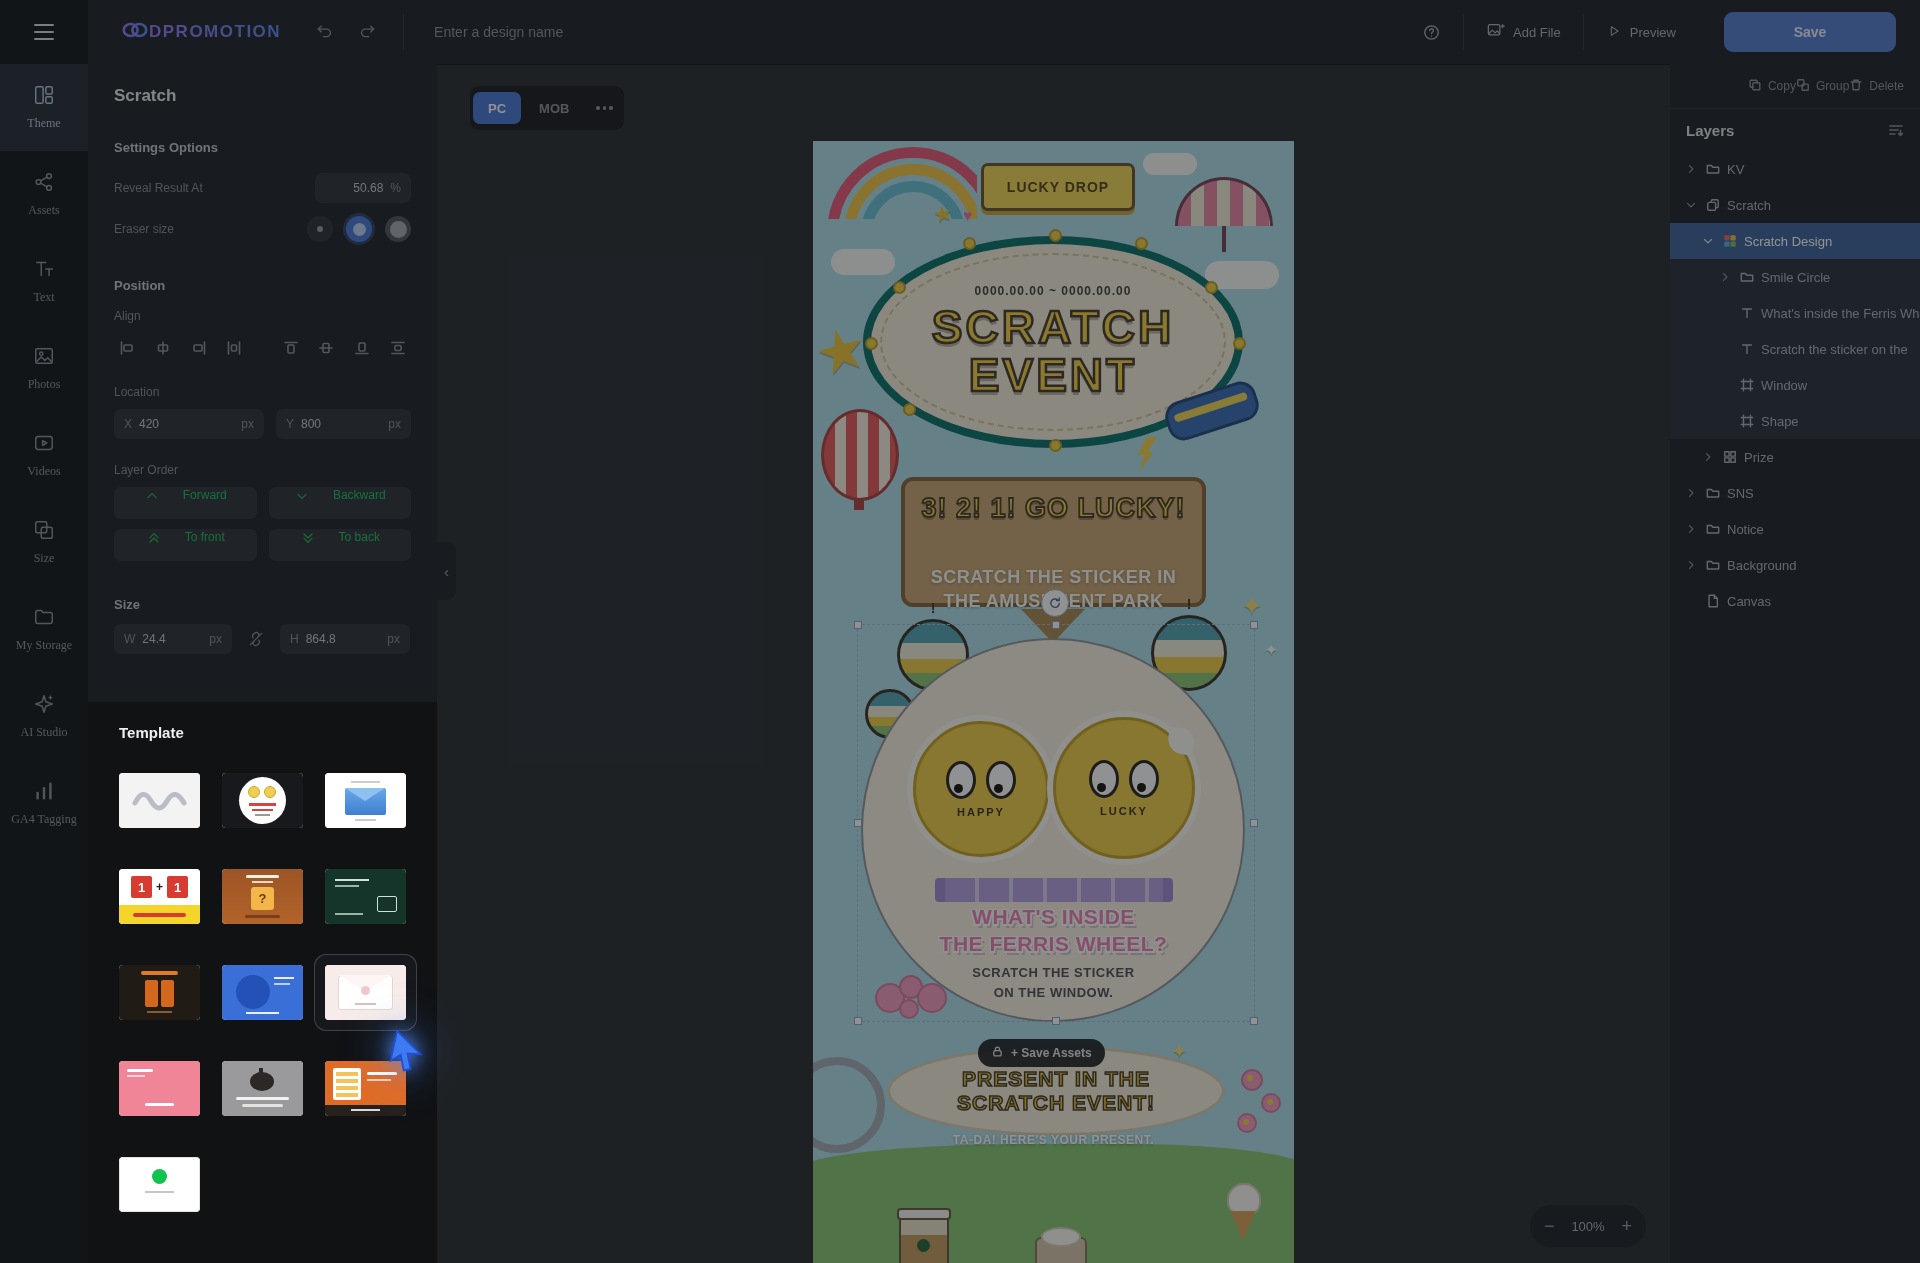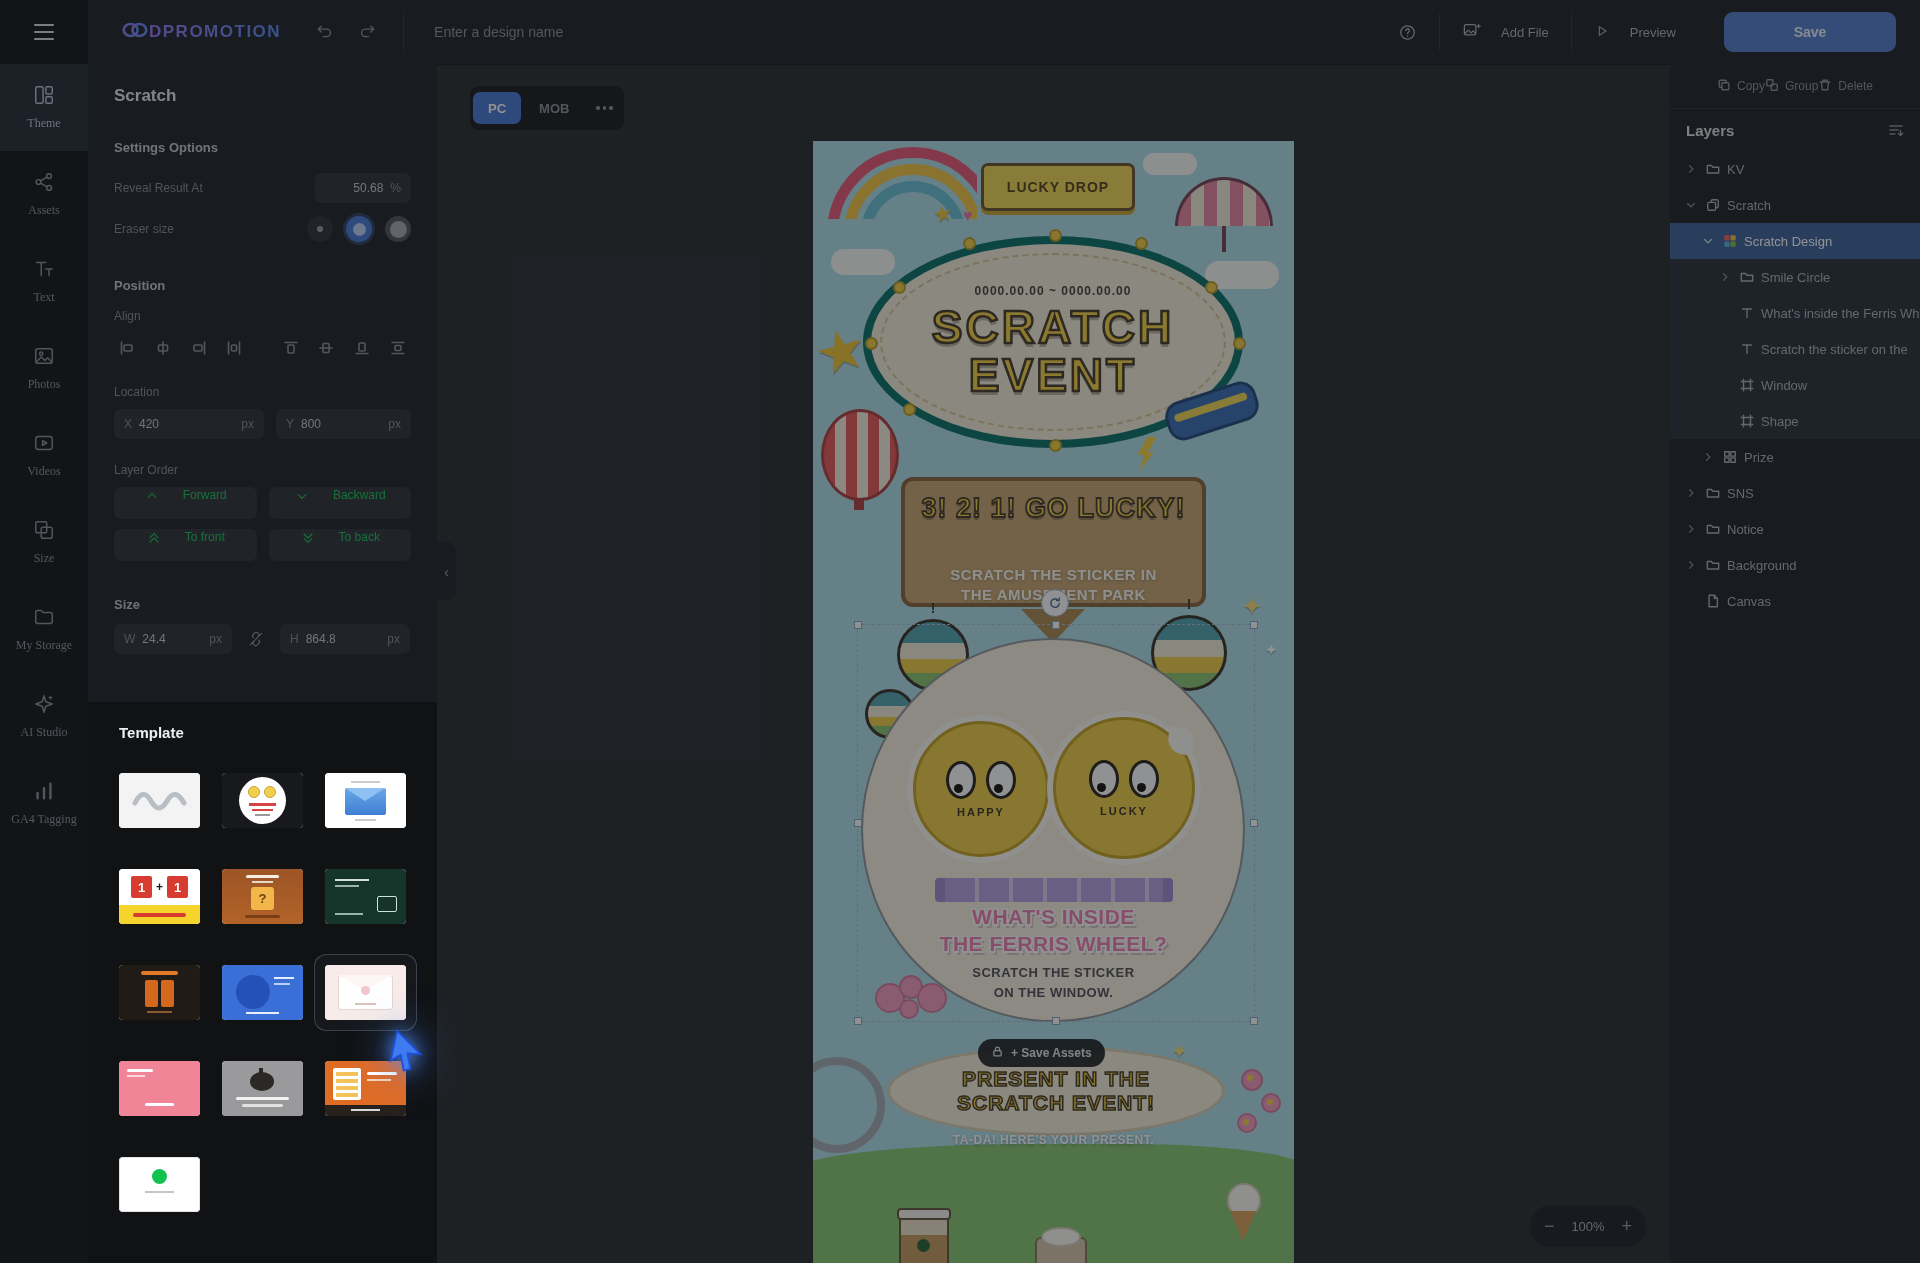--- a/index.html
+++ b/index.html
@@ -21,21 +21,21 @@
   .topbar{position:absolute;left:88px;top:0;right:0;height:64px;background:#26292e;display:flex;align-items:center;z-index:8;border-bottom:1px solid #1d2024;}
   .logo{display:flex;align-items:center;gap:1px;padding-left:34px;}
   .logo-text{font-size:17px;font-weight:800;letter-spacing:1.5px;
     background:linear-gradient(90deg,#9b7bf7,#5e8ef2);-webkit-background-clip:text;background-clip:text;color:transparent;}
   .hist{display:flex;gap:6px;margin-left:26px;color:#8f959d;}
   .icon-btn{width:36px;height:36px;border-radius:8px;display:flex;align-items:center;justify-content:center;cursor:pointer;}
   .name-wrap{margin-left:18px;padding-left:28px;border-left:1px solid #3a3e44;height:36px;display:flex;align-items:center;}
   .name-input{background:transparent;border:none;outline:none;color:#c6cbd2;font-size:14px;width:320px;}
   .name-input::placeholder{color:#8f959d;}
   .tb-right{margin-left:auto;display:flex;align-items:center;}
-  .tb-item{display:flex;align-items:center;gap:20px;color:#aeb4bc;font-size:13px;padding:0 22px;height:36px;border-left:1px solid #3a3e44;cursor:pointer;}
+  .tb-item{display:flex;align-items:center;gap:8px;color:#aeb4bc;font-size:13px;padding:0 22px;height:36px;border-left:1px solid #3a3e44;cursor:pointer;}
   .tb-item:first-child{border-left:none;}
   .save-btn{width:172px;height:40px;margin:0 24px 0 26px;border:none;border-radius:9px;background:#5c82cf;color:#eaf1ff;
             font-size:14px;font-weight:700;cursor:pointer;font-family:inherit;}
 
   
   .props{position:absolute;left:88px;top:64px;width:349px;bottom:0;background:#26292e;z-index:9;padding:0 26px;box-sizing:border-box;}
   .panel-title{font-size:17px;font-weight:700;color:#e6e9ed;margin-top:22px;}
   .sec-title{font-size:13px;font-weight:700;color:#c4c9cf;}
   .lbl{font-size:12px;color:#8b9097;}
   .row{display:flex;align-items:center;justify-content:space-between;}
@@ -96,21 +96,21 @@
   .aw-balloon{left:8px;top:268px;width:72px;height:86px;border-radius:50%;border:3px solid #b24848;
               background:repeating-linear-gradient(90deg,#e85d5d 0 11px,#f6f1e2 11px 22px);}
   .aw-balloon:after{content:"";position:absolute;left:30px;top:88px;width:10px;height:10px;background:#b24848;}
   .aw-car{left:352px;top:250px;width:88px;height:34px;background:#3f74b8;border:3px solid #2a4f80;border-radius:16px;transform:rotate(-18deg);}
   .aw-car:after{content:"";position:absolute;left:6px;top:9px;right:6px;height:8px;background:#f2d85c;border-radius:4px;}
   .aw-bolt{left:322px;top:296px;width:22px;height:34px;background:#f6d44c;clip-path:polygon(55% 0,100% 0,58% 45%,85% 45%,20% 100%,42% 52%,12% 52%);}
   .aw-board{left:88px;top:336px;width:305px;height:130px;background:#cba977;border:4px solid #8a6a42;border-radius:12px;box-sizing:border-box;}
   .aw-board:after{content:"";position:absolute;left:116px;top:128px;border-left:32px solid transparent;border-right:32px solid transparent;border-top:34px solid #b08d58;}
   .aw-golucky{left:0;top:352px;width:100%;text-align:center;font-size:27px;font-weight:800;color:#f6d44c;letter-spacing:1px;
               -webkit-text-stroke:1.8px #4b4334;text-shadow:0 3px 0 rgba(75,67,52,.4);}
-  .aw-sub{left:0;top:424px;width:100%;text-align:center;font-size:15px;font-weight:800;color:#fcfcf5;line-height:1.35;
+  .aw-sub{left:0;top:424px;width:100%;text-align:center;font-size:18px;font-weight:800;color:#fcfcf5;line-height:1.35;
           letter-spacing:.5px;text-shadow:0 1px 3px rgba(40,60,60,.35);}
   .gondola{border-radius:50%;border:3px solid #3f3a30;box-sizing:border-box;
            background:linear-gradient(180deg,#5aa8b8 0 32%,#f3eedd 32% 56%,#f0cf4e 56% 78%,#8fc878 78% 100%);}
   .gondola em{position:absolute;left:50%;top:-22px;transform:translateX(-50%);font-style:normal;font-weight:800;color:#3f3a30;font-size:14px;}
   .aw-bigcircle{left:48px;top:497px;width:384px;height:384px;border-radius:50%;background:#f7f2e3;border:2px solid #949a9e;box-sizing:border-box;}
   .smiley{position:absolute;border-radius:50%;background:#f0cf4e;border:3px solid #c9a72e;box-shadow:0 0 0 6px #fdfcf6;
           display:flex;flex-direction:column;align-items:center;justify-content:center;gap:4px;}
   .smiley .eyes{display:flex;gap:10px;}
   .smiley .eye{width:24px;height:32px;background:#fff;border:3px solid #2e2b25;border-radius:50%;position:relative;}
   .smiley .eye:after{content:"";position:absolute;left:5px;bottom:3px;width:9px;height:9px;border-radius:50%;background:#1d1b17;}
@@ -142,21 +142,21 @@
   .cup2:before{content:"";position:absolute;left:4px;top:-12px;width:36px;height:16px;border-radius:50%;background:#fdfdf8;border:2px solid #d9d2c2;}
   .select-box{left:44px;top:483px;width:398px;height:398px;border:1.5px dashed #a9bdd9;box-sizing:border-box;z-index:6;}
   .handle{position:absolute;width:8px;height:8px;background:#fff;border:1.5px solid #8fa6c8;box-sizing:border-box;}
   .rotate-handle{left:228px;top:448px;width:26px;height:26px;border-radius:50%;background:#fff;border:1px solid #9db0cc;
                  display:flex;align-items:center;justify-content:center;color:#5a6f92;z-index:7;cursor:grab;}
   .save-pill{left:165px;top:898px;height:28px;padding:0 13px;border-radius:14px;background:rgba(24,26,31,.88);
              display:flex;align-items:center;gap:7px;color:#e2e6ea;font-size:12px;font-weight:600;z-index:7;cursor:pointer;}
 
   
   .layers{position:absolute;right:0;top:64px;width:250px;bottom:0;background:#26292e;z-index:8;box-sizing:border-box;}
-  .layer-actions{height:44px;display:flex;align-items:center;justify-content:center;padding:0 16px;border-bottom:1px solid #33373d;}
+  .layer-actions{height:44px;display:flex;align-items:center;justify-content:flex-end;padding:0 16px;border-bottom:1px solid #33373d;}
   .lact{display:flex;align-items:center;gap:6px;color:#8f959d;font-size:12px;cursor:pointer;}
   .layers-head{height:42px;display:flex;align-items:center;justify-content:space-between;padding:0 16px;}
   .layers-title{font-size:15px;font-weight:700;color:#dde0e4;}
   .lrow{height:36px;display:flex;align-items:center;gap:6px;font-size:13px;color:#aeb4bc;white-space:nowrap;overflow:hidden;cursor:pointer;}
   .lrow .chev{width:14px;display:flex;justify-content:center;color:#8f959d;flex:none;}
   .lrow .lic{width:17px;display:flex;justify-content:center;flex:none;}
   .lrow.selected{background:#44699f;color:#fff;}
   .lrow.selected .chev{color:#dfe8f5;}
   .lrow.tinted{background:#31384300;background:#313843;}
 

